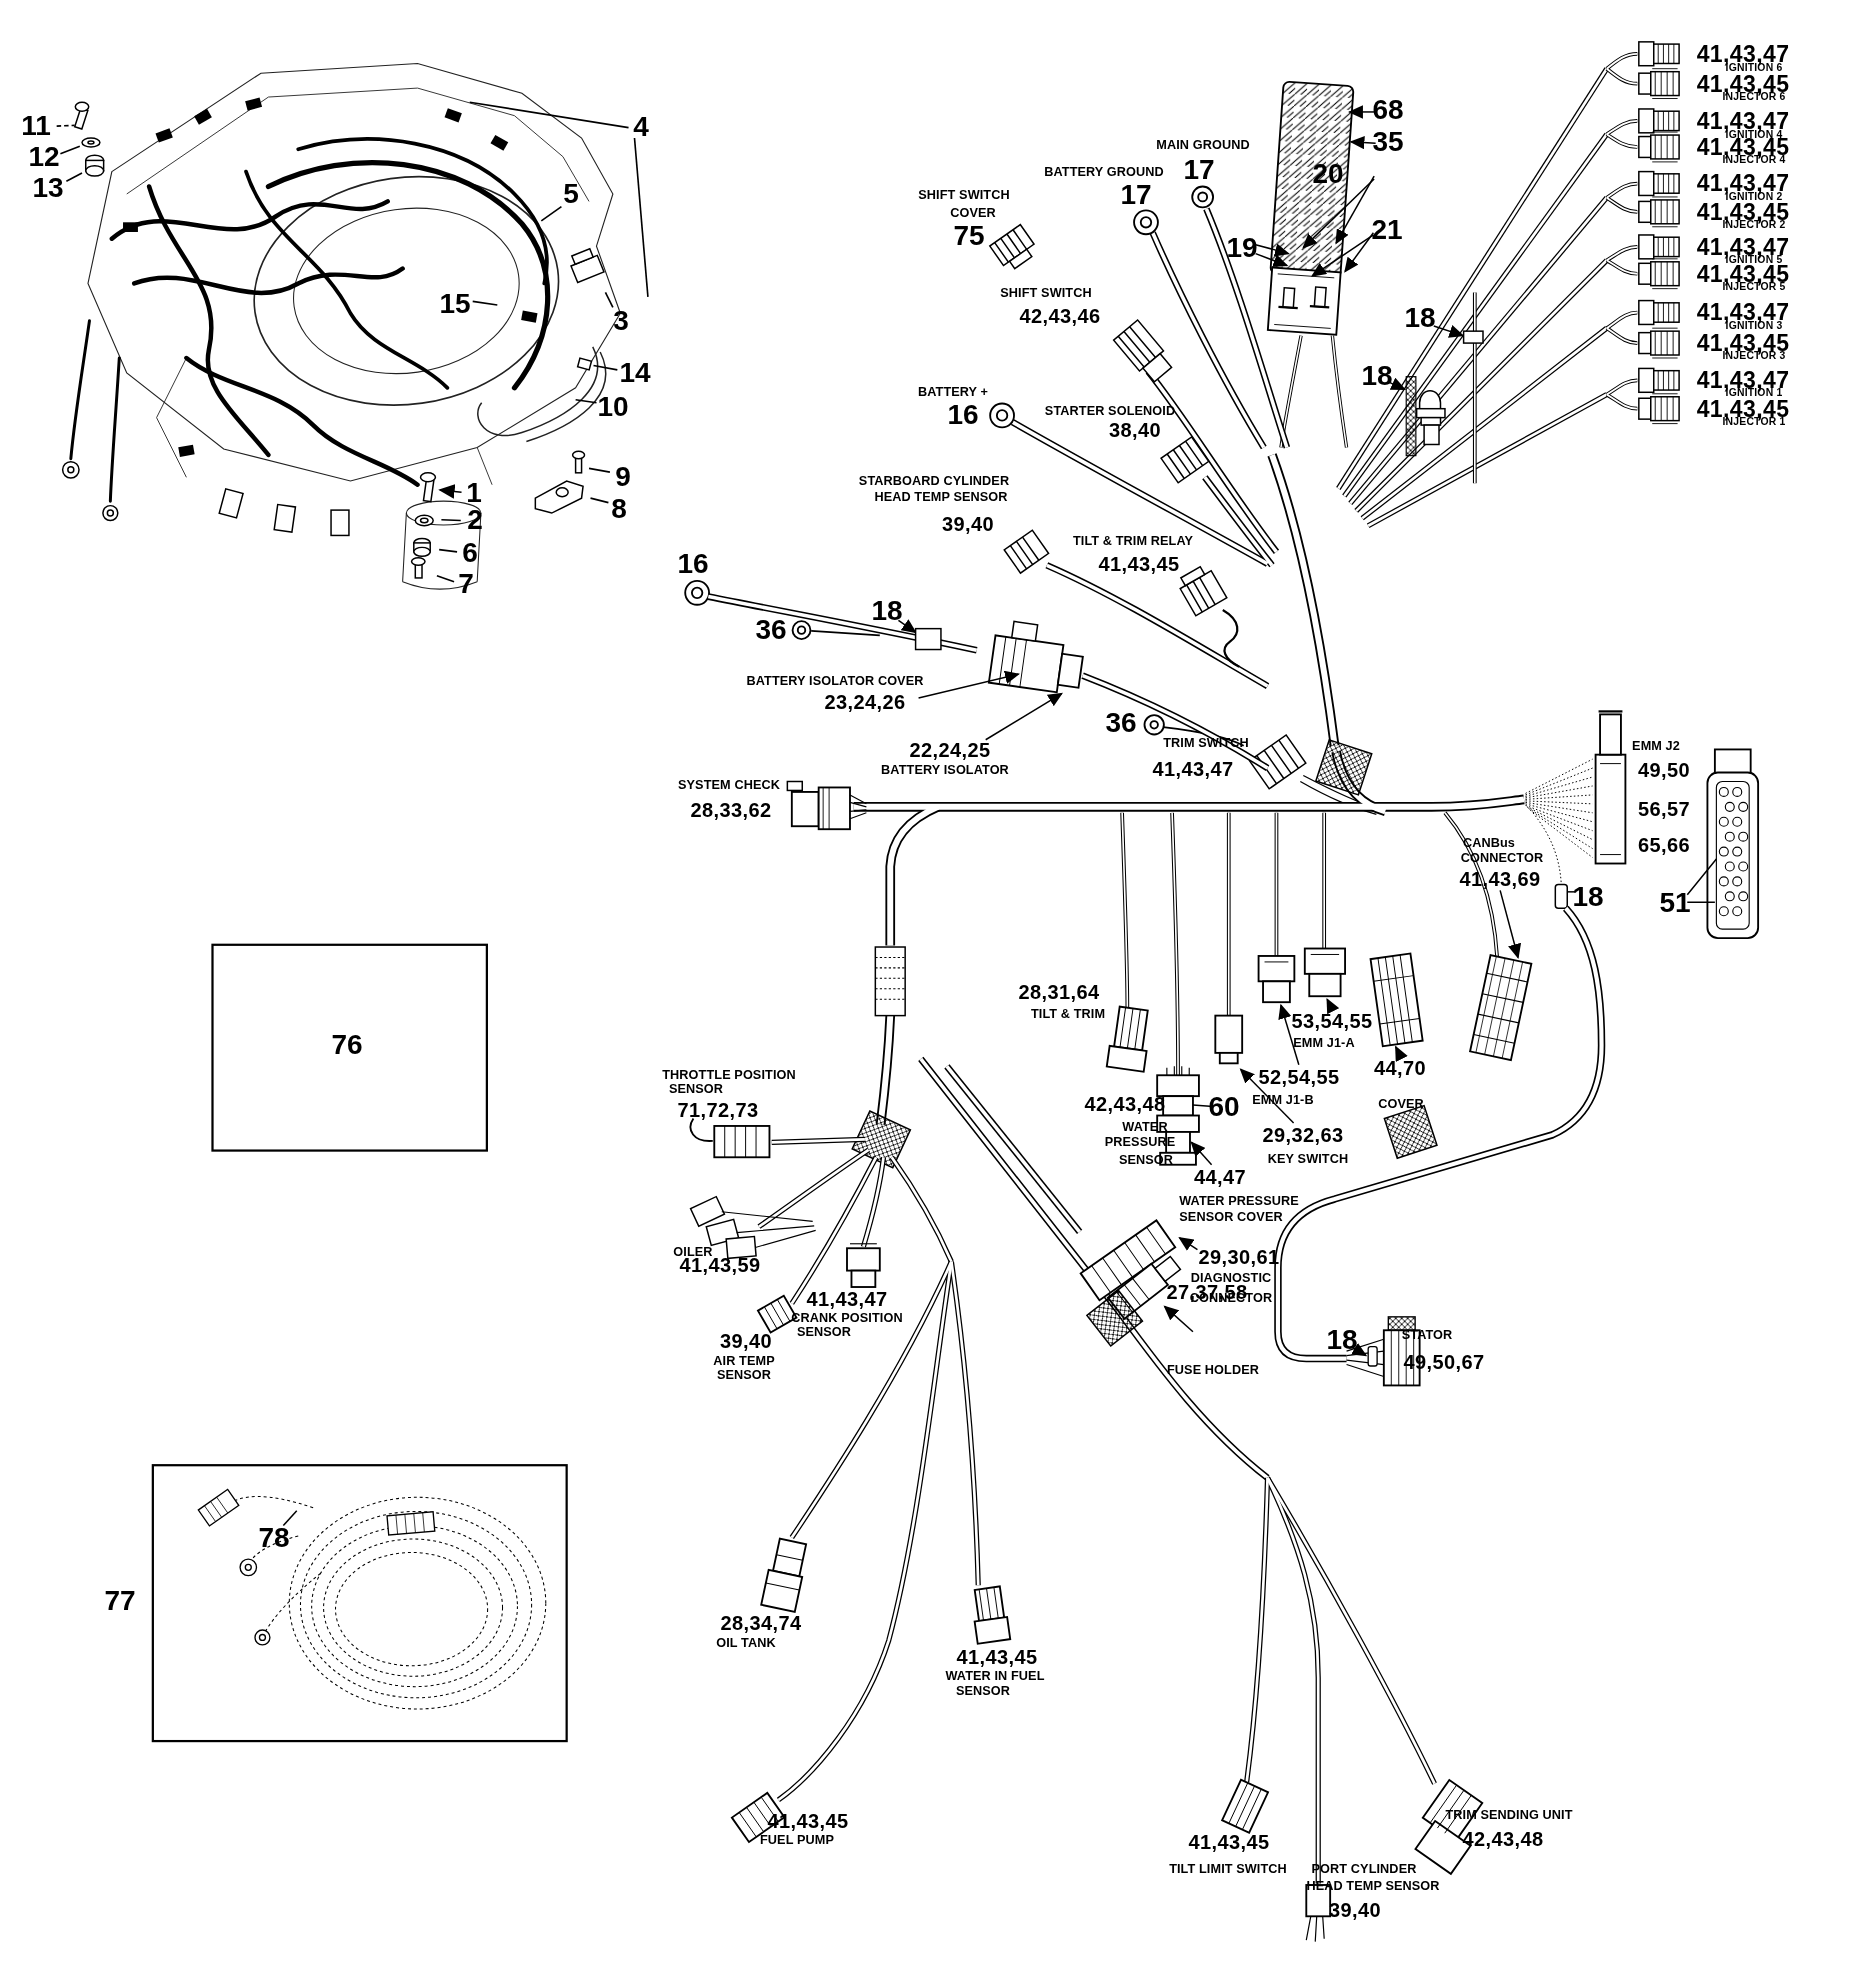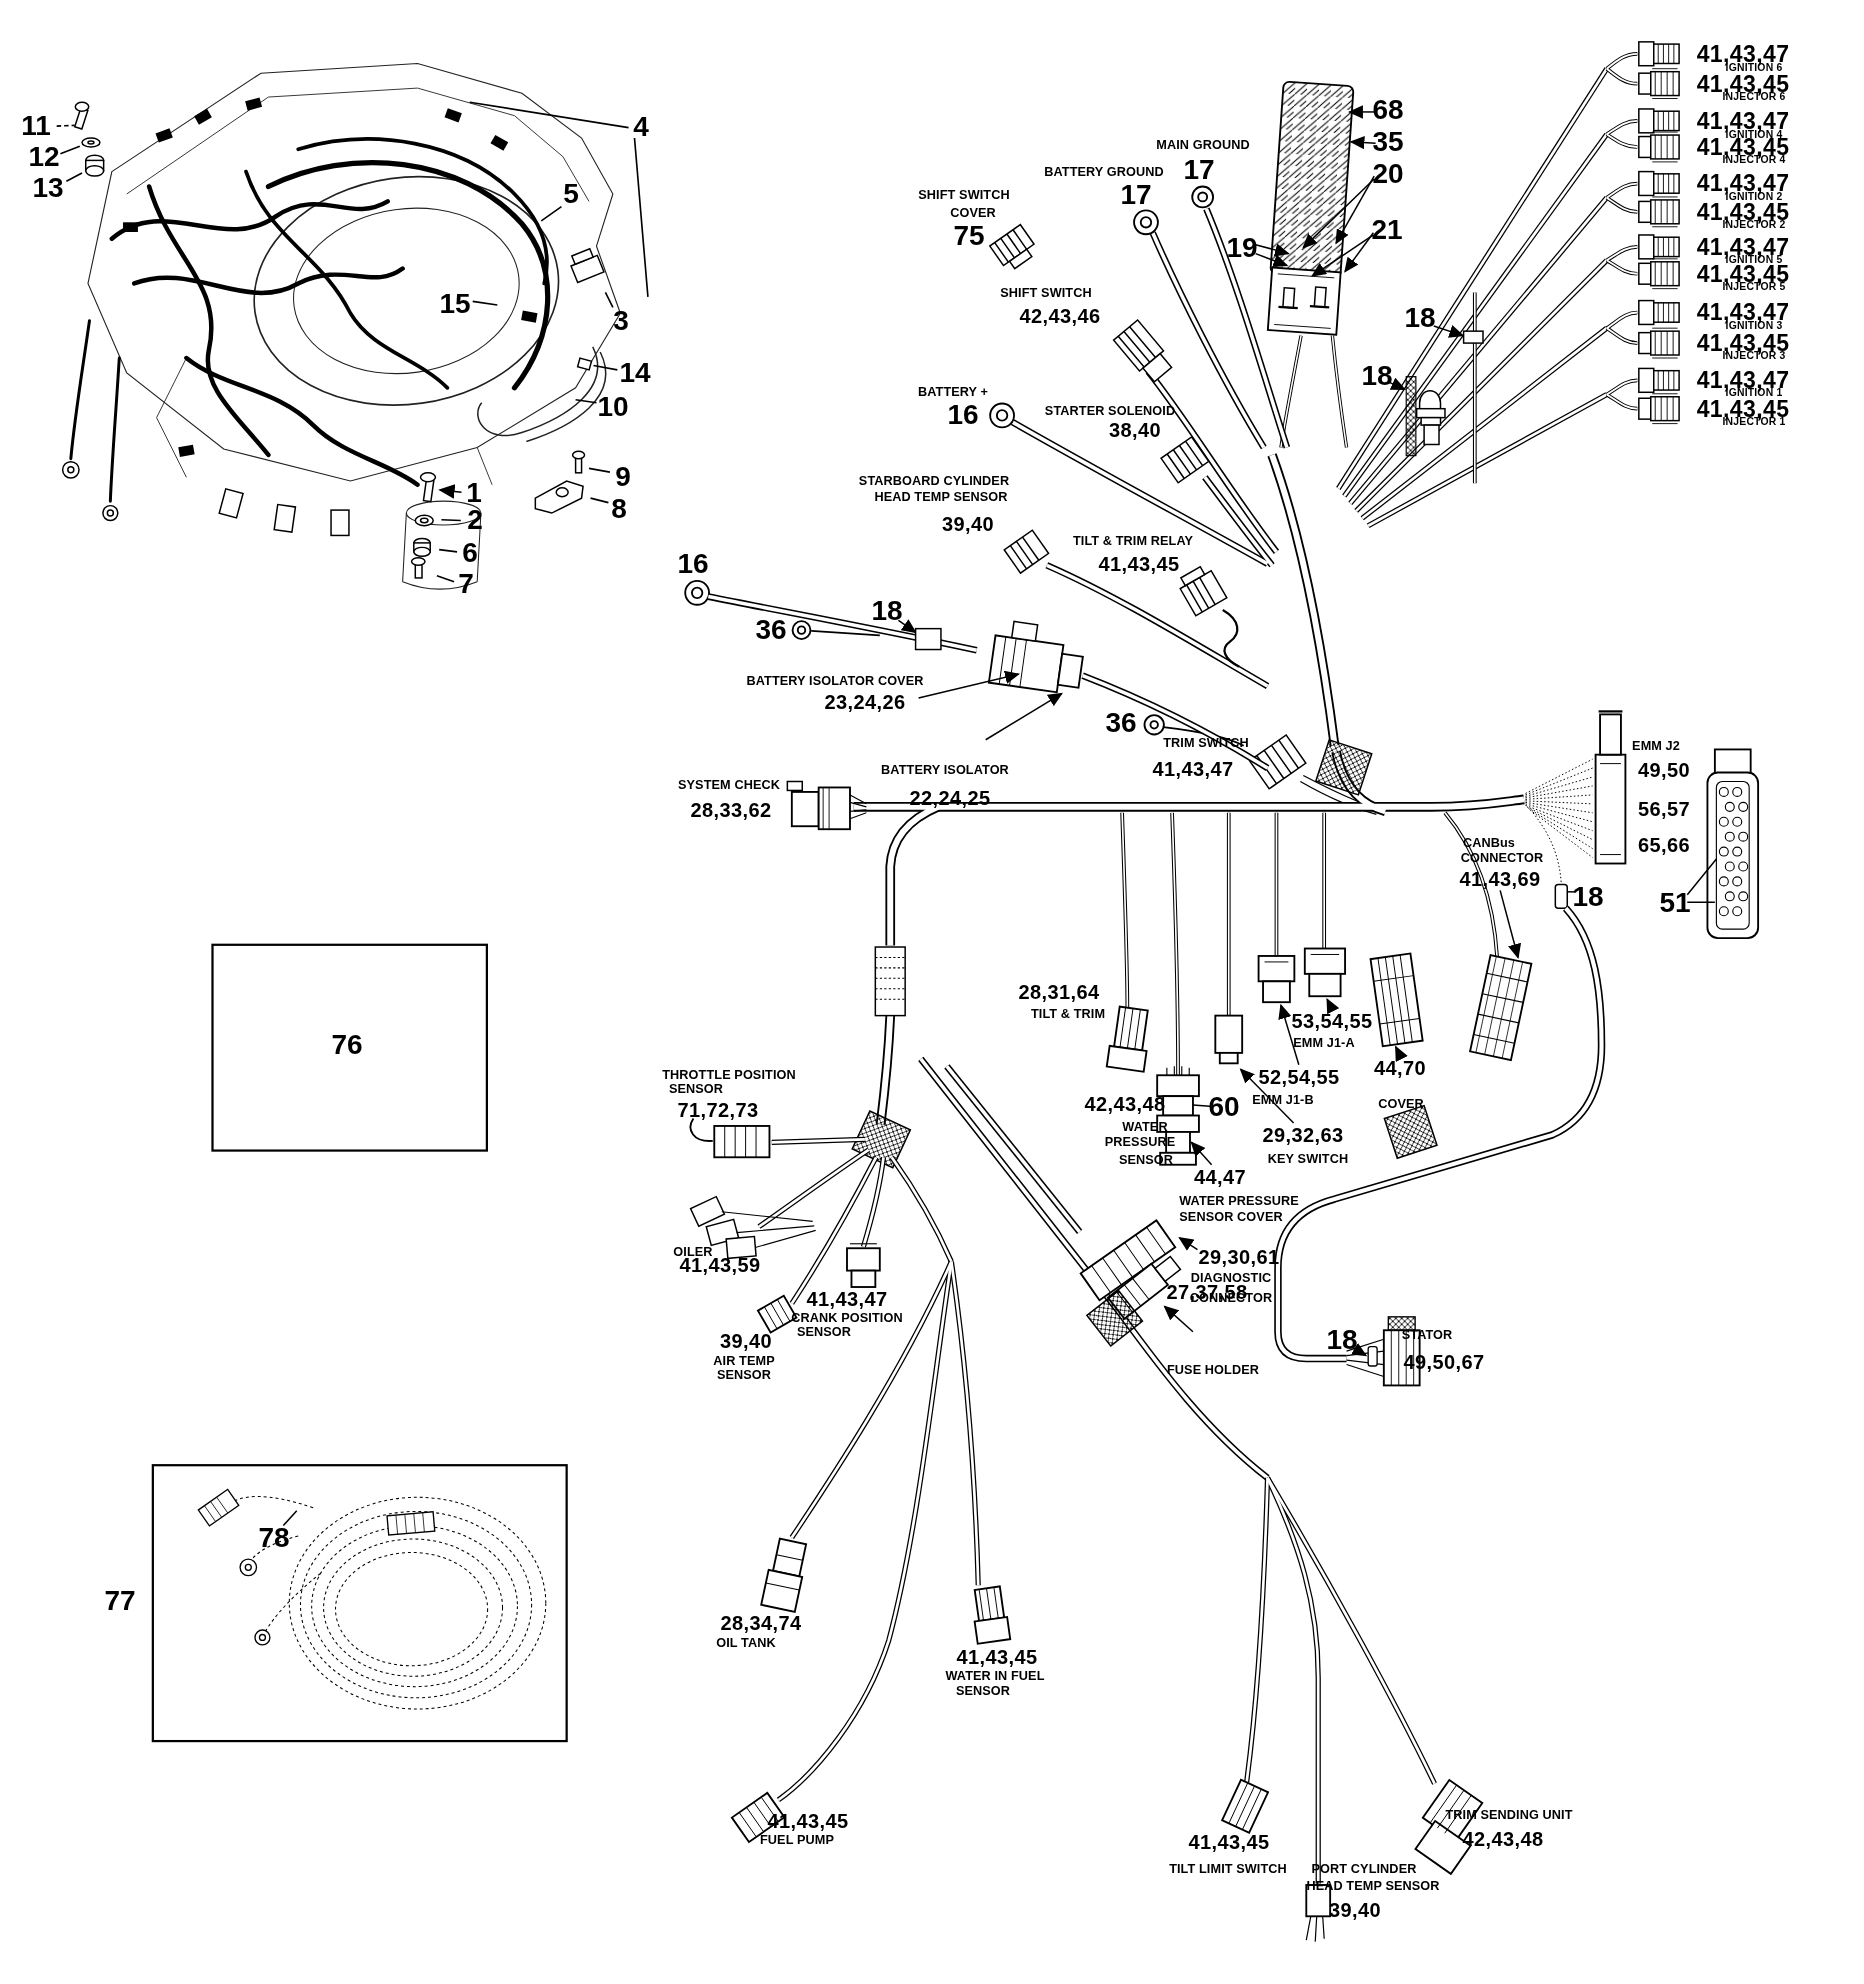--- a/index.html
+++ b/index.html
@@ -595,42 +595,42 @@
 <div id="labels">
       <div class="t c" style="left: 964px; top: 195px;">SHIFT SWITCH</div>
       <div class="t c" style="left: 973px; top: 213px;">COVER</div>
       <div class="t k" style="left: 969px; top: 236px;">75</div>
       <div class="t c" style="left: 1104px; top: 172px;">BATTERY GROUND</div>
       <div class="t k" style="left: 1136px; top: 195px;">17</div>
       <div class="t c" style="left: 1203px; top: 145px;">MAIN GROUND</div>
       <div class="t k" style="left: 1199px; top: 170px;">17</div>
       <div class="t k" style="left: 1388px; top: 110px;">68</div>
       <div class="t k" style="left: 1388px; top: 142px;">35</div>
-      <div class="t k" style="left: 1388px; top: 174px;">20</div>
+      <div class="t k" style="left: 1328px; top: 174px;">20</div>
       <div class="t k" style="left: 1387px; top: 230px;">21</div>
       <div class="t k" style="left: 1242px; top: 248px;">19</div>
       <div class="t c" style="left: 1046px; top: 293px;">SHIFT SWITCH</div>
       <div class="t n" style="left: 1060px; top: 316px;">42,43,46</div>
       <div class="t c" style="left: 953px; top: 392px;">BATTERY +</div>
       <div class="t k" style="left: 963px; top: 415px;">16</div>
       <div class="t c" style="left: 1110px; top: 411px;">STARTER SOLENOID</div>
       <div class="t n" style="left: 1135px; top: 430px;">38,40</div>
       <div class="t k" style="left: 1420px; top: 318px;">18</div>
       <div class="t k" style="left: 1377px; top: 376px;">18</div>
       <div class="t c" style="left: 934px; top: 481px;">STARBOARD CYLINDER</div>
       <div class="t c" style="left: 941px; top: 497px;">HEAD TEMP SENSOR</div>
       <div class="t n" style="left: 968px; top: 524px;">39,40</div>
       <div class="t c" style="left: 1133px; top: 541px;">TILT &amp; TRIM RELAY</div>
       <div class="t n" style="left: 1139px; top: 564px;">41,43,45</div>
       <div class="t k" style="left: 693px; top: 564px;">16</div>
       <div class="t k" style="left: 771px; top: 630px;">36</div>
       <div class="t k" style="left: 887px; top: 611px;">18</div>
       <div class="t c" style="left: 835px; top: 681px;">BATTERY ISOLATOR COVER</div>
       <div class="t n" style="left: 865px; top: 702px;">23,24,26</div>
-      <div class="t n" style="left: 950px; top: 750px; margin-top: 48px;">22,24,25</div>
+      <div class="t n" style="left: 950px; top: 750px;">22,24,25</div>
       <div class="t c" style="left: 945px; top: 770px;">BATTERY ISOLATOR</div>
       <div class="t k" style="left: 1121px; top: 723px;">36</div>
       <div class="t c" style="left: 1206px; top: 743px;">TRIM SWITCH</div>
       <div class="t n" style="left: 1193px; top: 769px;">41,43,47</div>
       <div class="t c" style="left: 729px; top: 785px;">SYSTEM CHECK</div>
       <div class="t n" style="left: 731px; top: 810px;">28,33,62</div>
       <div class="t c" style="left: 1656px; top: 746px;">EMM J2</div>
       <div class="t n" style="left: 1664px; top: 770px;">49,50</div>
       <div class="t n" style="left: 1664px; top: 809px;">56,57</div>
       <div class="t n" style="left: 1664px; top: 845px;">65,66</div>

